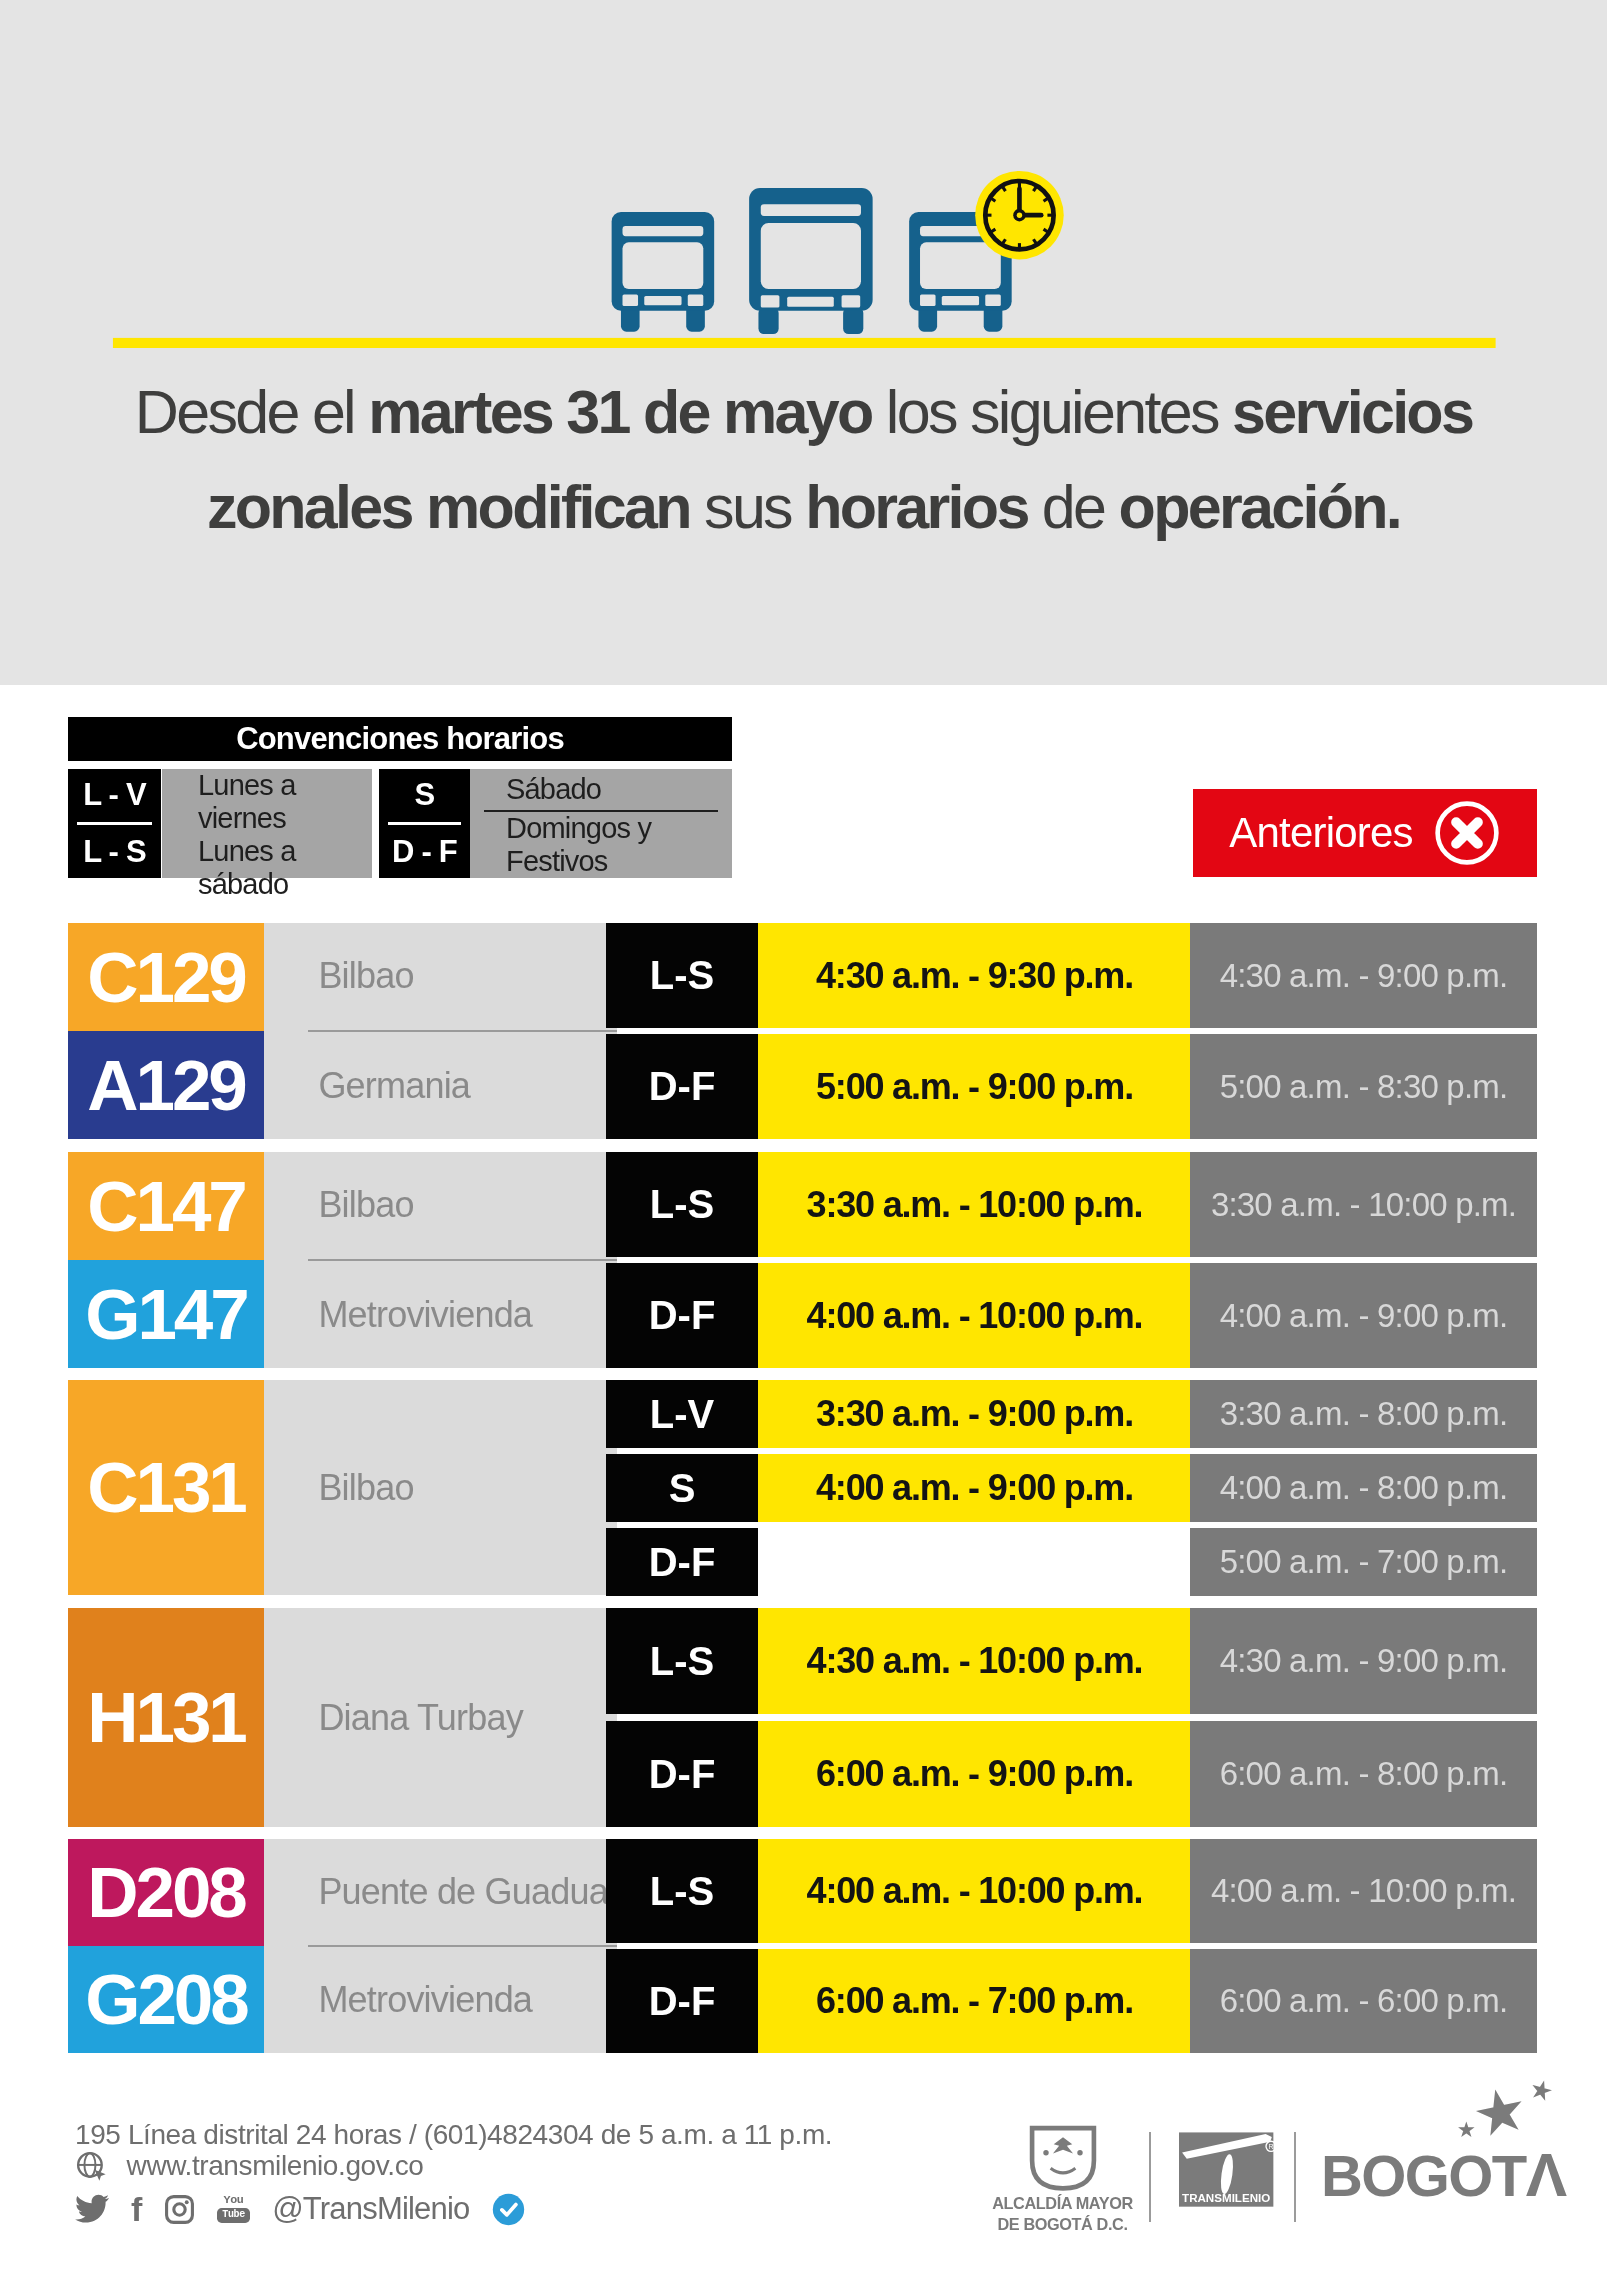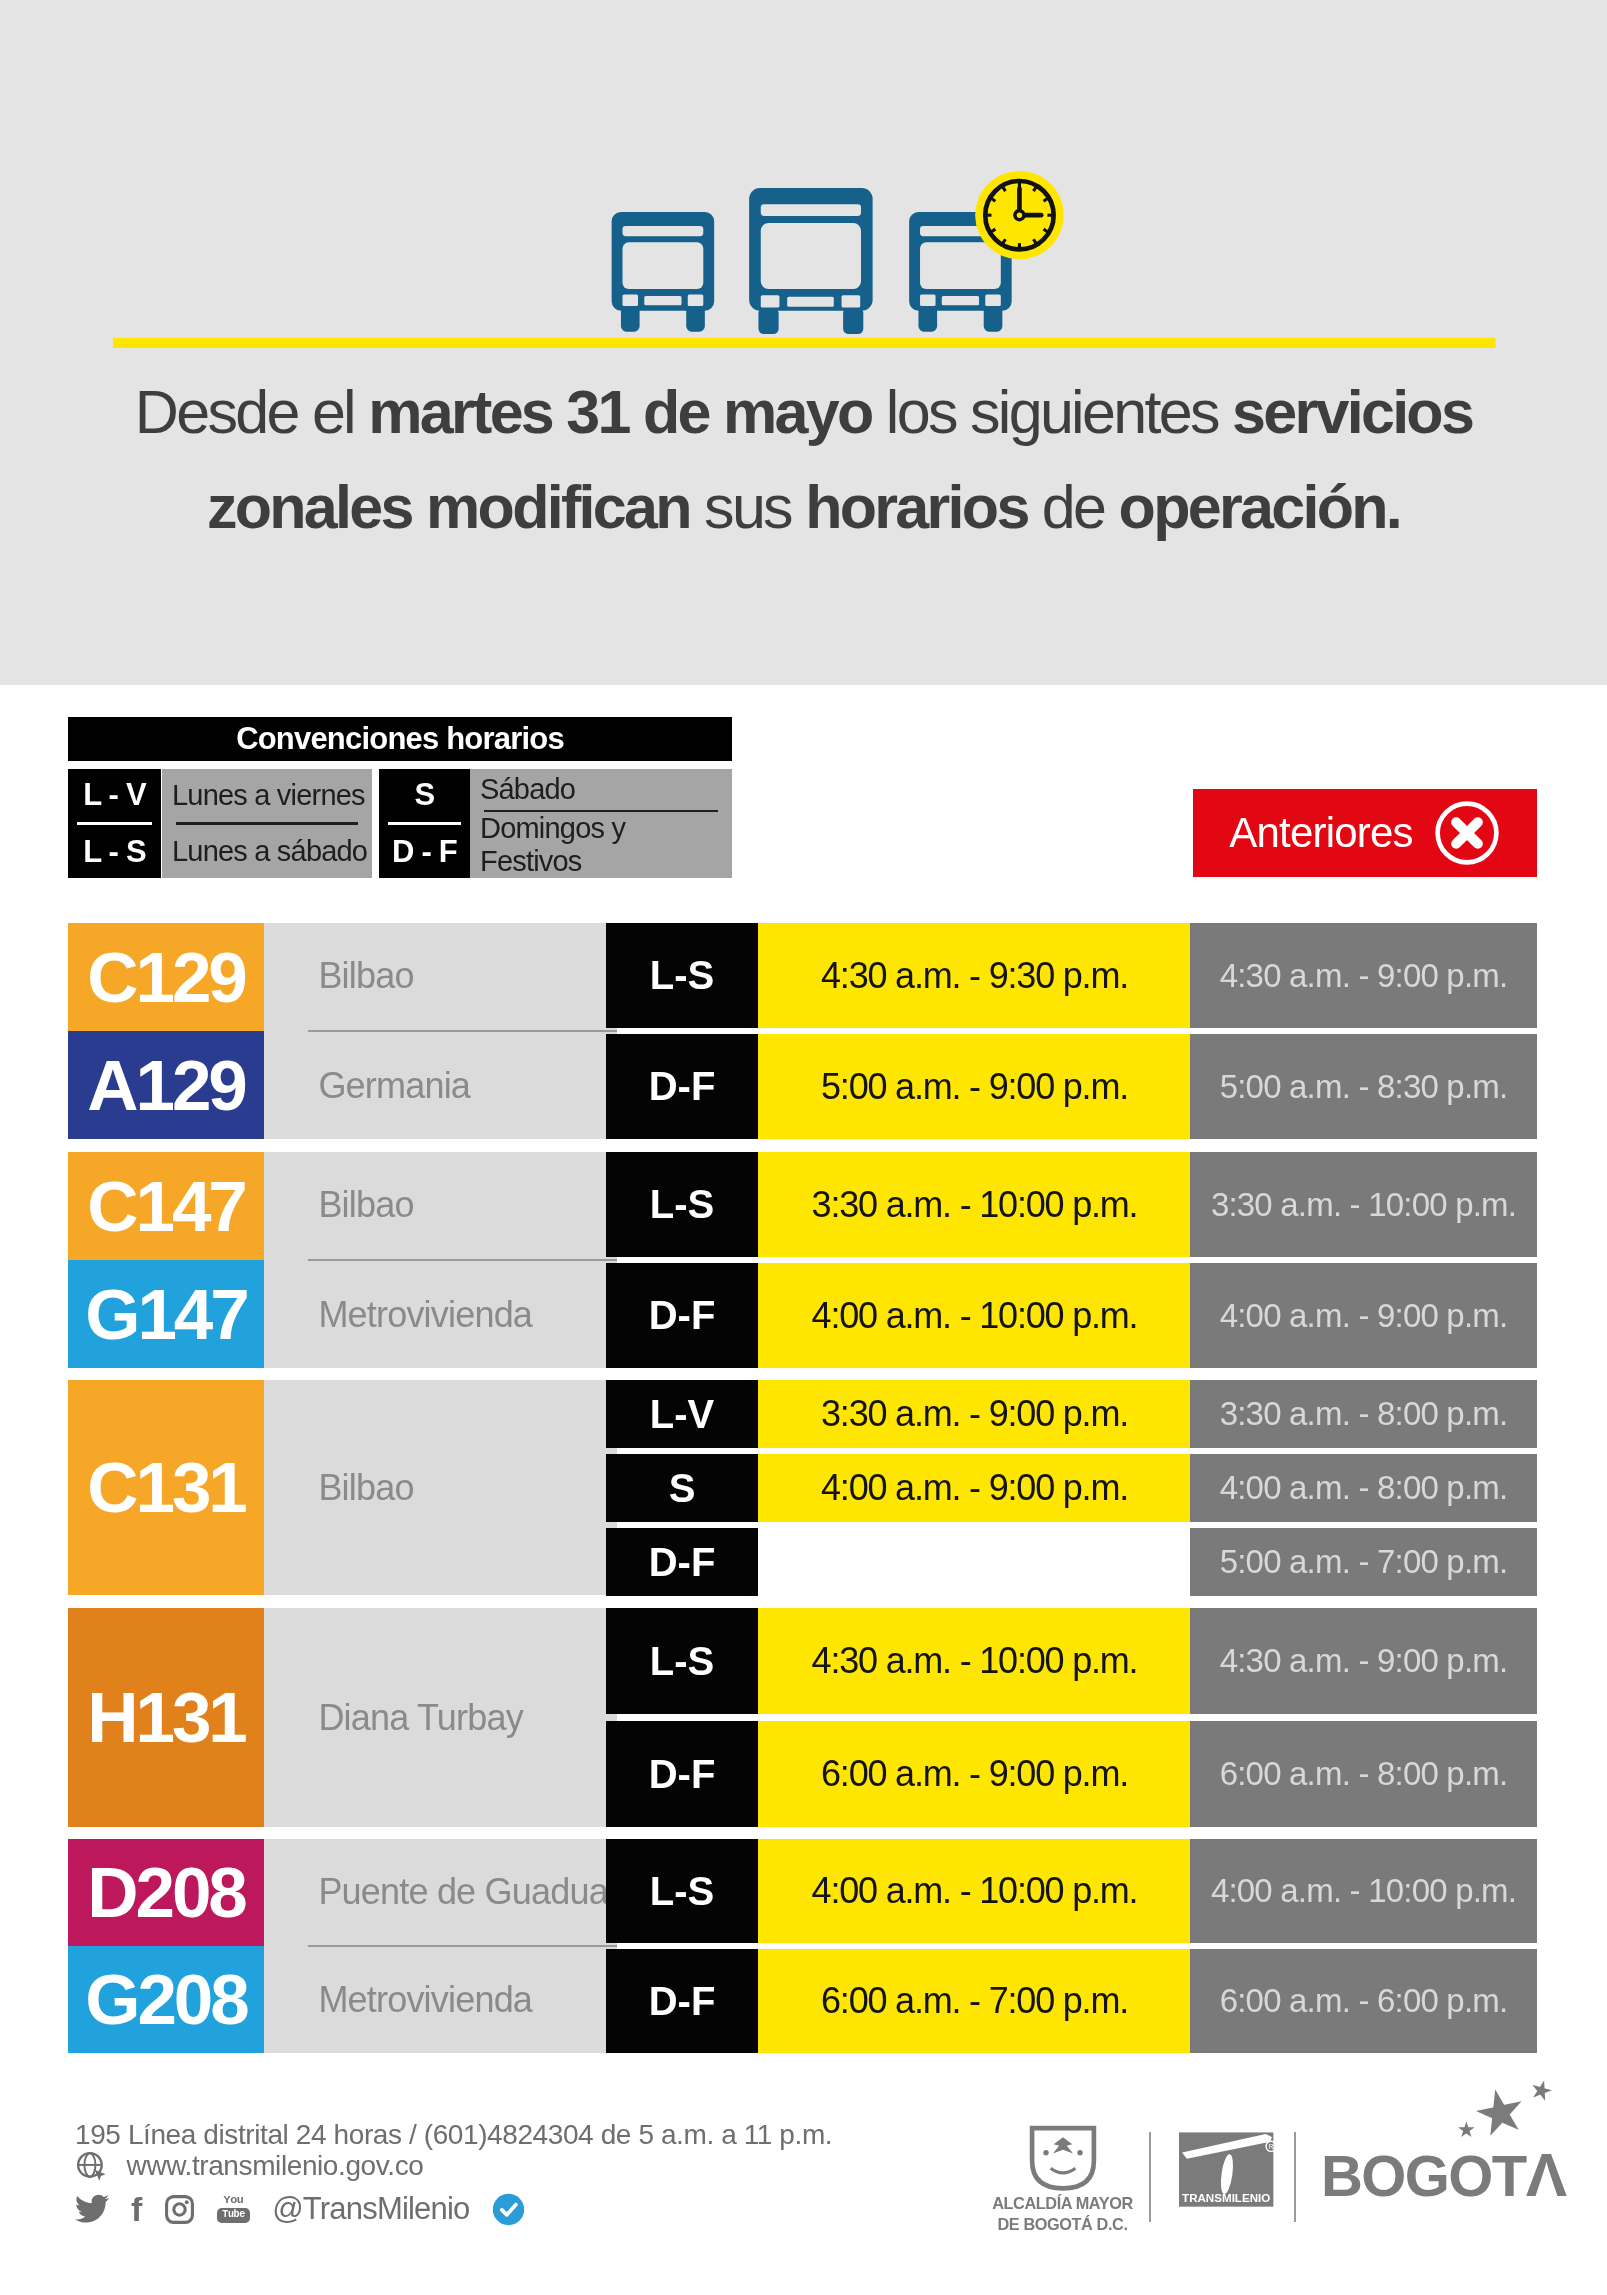--- a/index.html
+++ b/index.html
@@ -16,21 +16,21 @@
 
   
   .conv-header{position:absolute;left:68px;top:717px;width:664px;height:44px;background:#000;
                color:#fff;font-size:31px;font-weight:700;letter-spacing:-0.8px;
                display:flex;align-items:center;justify-content:center;}
   .leg-box{position:absolute;top:769px;height:109px;display:flex;flex-direction:column;}
   .leg-cell{flex:1;display:flex;align-items:center;}
   .leg-black{background:#000;color:#fff;font-weight:700;font-size:31px;}
   .leg-black .leg-cell{justify-content:center;letter-spacing:-0.8px;}
   .leg-gray{background:#A5A5A5;color:#1E1E1E;font-size:29px;letter-spacing:-0.8px;}
-  .leg-gray .leg-cell{padding-left:10px;}
+  .leg-gray .leg-cell{padding-left:36px;}
   .leg-div-w{height:3.1px;background:#fff;margin:0 9.3px;}
   .leg-div-b{height:2.3px;background:#1F1F1F;margin:0 14px;}
 
   
   .hdr{position:absolute;top:789px;height:88px;color:#fff;font-size:42px;
        display:flex;align-items:center;justify-content:center;gap:20px;letter-spacing:-0.8px;}
   .hdr-new{left:755px;width:434px;background:#8CC21F;}
   .hdr-old{left:1193px;width:344px;background:#E30613;}
 
   
@@ -46,21 +46,21 @@
   .col-dest{position:absolute;left:196px;width:325px;top:0;bottom:0;background:#DBDBDB;
             color:#8A8A8A;font-size:36px;letter-spacing:-0.8px;padding-left:28px;}
   .dest-stack{display:flex;flex-direction:column;height:100%;}
   .dest-cell{flex:1;display:flex;align-items:center;padding-left:26.4px;}
   .dest-div{height:2.3px;background:#9A9A9A;margin-left:16.3px;}
   .dest-single{height:100%;display:flex;align-items:center;padding-left:26.4px;}
   .trow{position:absolute;left:538px;right:0;border-radius:21px;}
   .day{position:absolute;left:0;top:0;bottom:0;width:152px;background:#040404;color:#fff;
        font-weight:700;font-size:40px;display:flex;align-items:center;justify-content:center;}
   .tnew{position:absolute;left:152px;top:0;bottom:0;width:433px;background:#FFE600;color:#141414;
-        font-weight:400;font-size:36px;letter-spacing:-1.2px;
+        font-weight:700;font-size:36px;letter-spacing:-1.2px;
         display:flex;align-items:center;justify-content:center;}
   .told{position:absolute;left:584px;top:0;bottom:0;width:347px;background:#7A7A7A;color:#D8D8D8;
         font-size:33px;letter-spacing:-0.8px;display:flex;align-items:center;justify-content:center;}
 
   
   .f-row{position:absolute;left:75px;height:36px;color:#6E6E6E;font-size:28px;letter-spacing:-0.4px;
          display:flex;align-items:center;gap:18.6px;white-space:nowrap;}
   .f-phone{top:2100px;flex-direction:column;}
   .f-web{top:2148px;}
   .f-social{top:2191px;gap:22px;}

